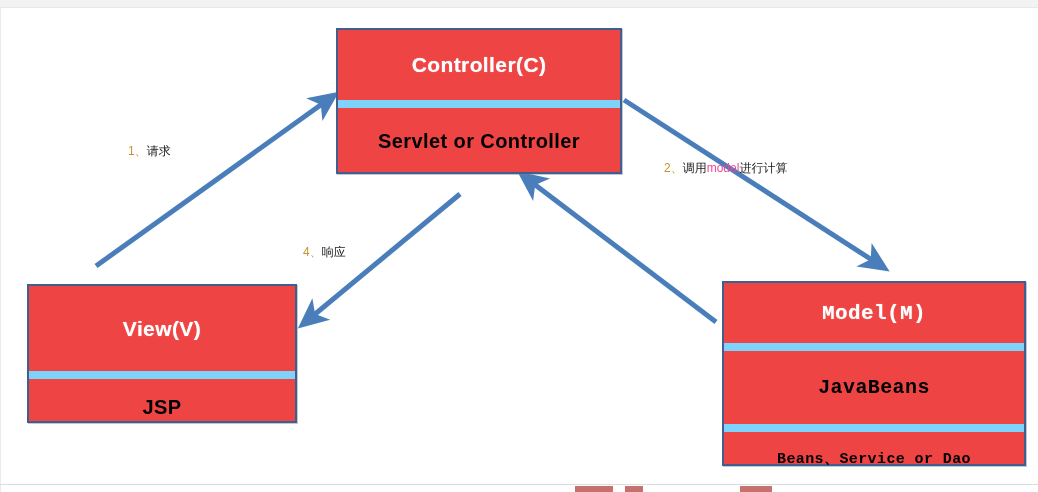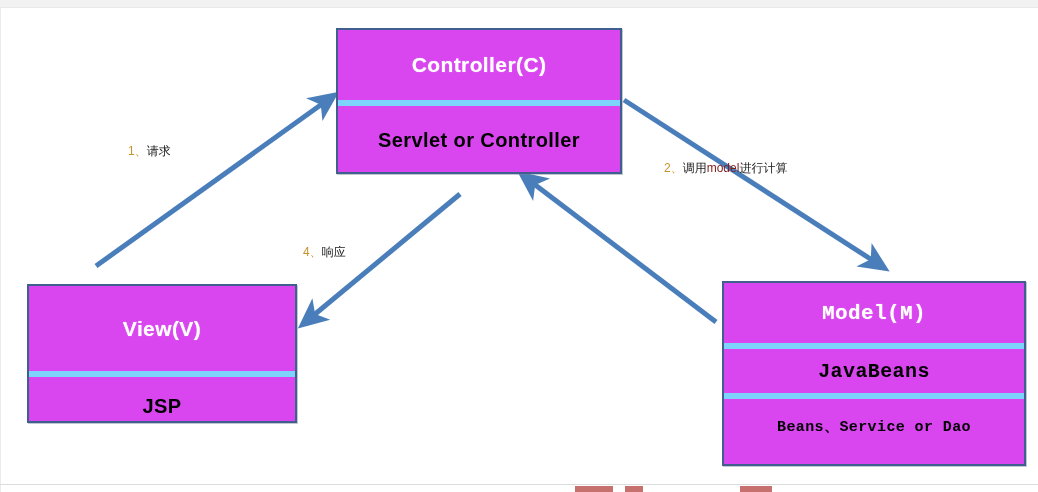--- a/index.html
+++ b/index.html
@@ -40,37 +40,37 @@
     top: 486px;
     height: 6px;
     background: #b4413f;
     opacity: 0.75;
   }
 
   
   .mvc-box {
     position: absolute;
     box-sizing: border-box;
-    background: #d946ef;
+    background: #ef4444;
     border: 2px solid #3f5f8f;
     box-shadow: 1px 1px 0 rgba(120,130,150,0.45);
   }
   .box-row {
     box-sizing: border-box;
     width: 100%;
     display: flex;
     align-items: center;
     justify-content: center;
     text-align: center;
     font-weight: bold;
     letter-spacing: 0.4px;
     white-space: nowrap;
   }
   .box-row.divider-top {
-    border-top: 6px solid #7dd3fc;
+    border-top: 8px solid #7dd3fc;
   }
   .row-head {
     color: #ffffff;
     font-size: 21px;
     text-shadow: 0 0 1px rgba(255,255,255,0.6);
   }
   .row-body {
     color: #000000;
     font-size: 20px;
   }
@@ -85,21 +85,21 @@
 
   
   .caption {
     position: absolute;
     font-size: 12px;
     color: #1a1a1a;
     white-space: nowrap;
     font-family: "Liberation Sans", "DejaVu Sans", sans-serif;
   }
   .caption .num { color: #c8922a; }
-  .caption .lat { color: #7f1d1d; }
+  .caption .lat { color: #ec4899; }
 </style>
 </head>
 <body>
 
 <div id="page">
 
   <div id="top-band"></div>
   <div id="left-rule"></div>
   <div id="bottom-rule"></div>
   <div class="crop-mark" style="left:575px;width:38px;"></div>
@@ -127,21 +127,21 @@
     <div class="box-row row-body divider-top" style="height:74px;">Servlet  or  Controller</div>
   </div>
 
   <div class="mvc-box" id="view-box" style="left:27px; top:284px; width:270px; height:139px;">
     <div class="box-row row-head" style="height:85px;">View(V)</div>
     <div class="box-row row-body divider-top" style="height:65px;">JSP</div>
   </div>
 
   <div class="mvc-box" id="model-box" style="left:722px; top:281px; width:304px; height:185px;font-family:Liberation Mono, monospace;">
     <div class="box-row row-head" style="height:60px;">Model(M)</div>
-    <div class="box-row row-body divider-top" style="height:50px;">JavaBeans</div>
+    <div class="box-row row-body divider-top" style="height:81px;">JavaBeans</div>
     <div class="box-row row-body divider-top" style="height:60px; font-size:15px;">Beans、Service or Dao</div>
   </div>
 
   <div class="caption" style="left:128px; top:143px;">
     <span class="num">1、</span><span>请求</span>
   </div>
 
   <div class="caption" style="left:664px; top:160px;">
     <span class="num">2、</span><span>调用</span><span class="lat">model</span><span>进行计算</span>
   </div>

